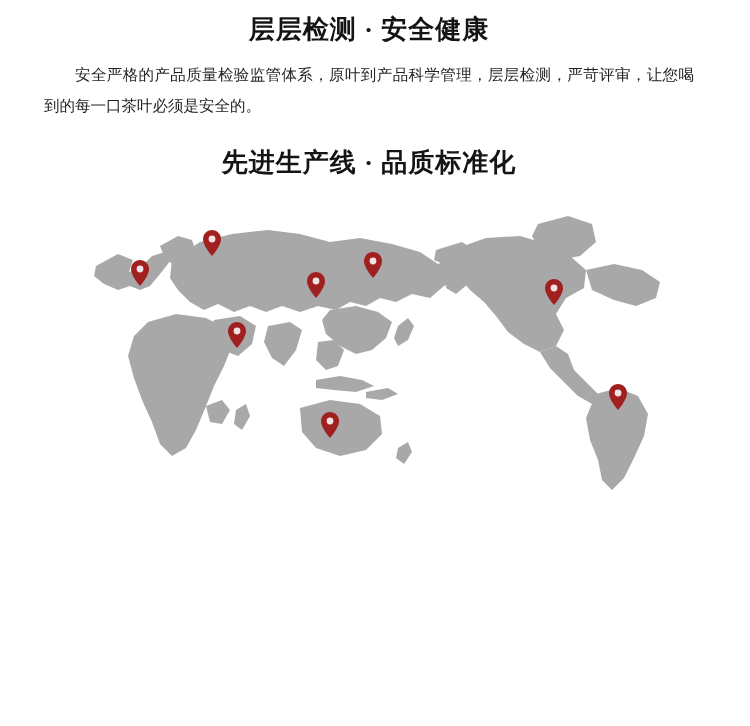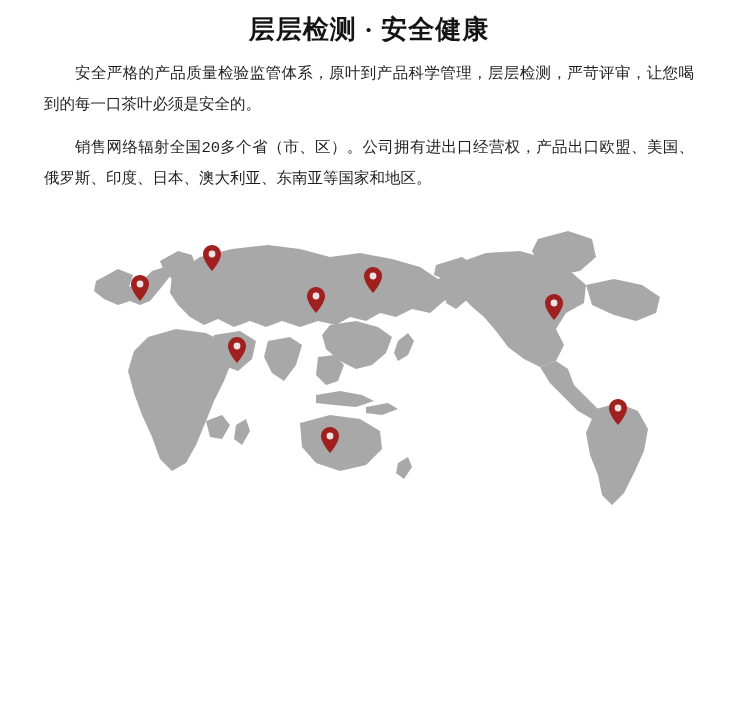--- a/index.html
+++ b/index.html
@@ -37,21 +37,21 @@
   .s2 .section-title { padding-top: 24px; }
   .s3 .section-title { padding-top: 28px; }
 
   .section-body {
     font-size: 15.5px;
     line-height: 2.0;
     color: #1f1f1f;
     text-indent: 2em;
     margin: 12px 26px 0 26px;
     text-align: justify;
-    font-family: Liberation Mono, monospace;
+    font-family: Liberation Serif, serif;
   }
 
   .map-wrap {
     position: relative;
     width: 750px;
     height: 310px;
     margin-top: 14px;
   }
   .map-wrap svg {
     display: block;
@@ -68,24 +68,24 @@
 <body>
 
 <div class="page">
 
   <div class="section s1">
     <h2 class="section-title">层层检测 · 安全健康</h2>
     <p class="section-body">安全严格的产品质量检验监管体系，原叶到产品科学管理，层层检测，严苛评审，让您喝到的每一口茶叶必须是安全的。</p>
   </div>
 
   <div class="section s2">
+    <h2 class="section-title">先进生产线 · 品质标准化</h2>
   </div>
 
   <div class="section s3">
-    <p class="section-body">销售网络辐射全国20多个省（市、区）。公司拥有进出口经营权，产品出口欧盟、美国、俄罗斯、印度、日本、澳大利亚、东南亚等国家和地区。</p>
   </div>
 
   <div class="map-wrap">
     <svg width="750" height="310" viewBox="0 0 750 310">
       <g id="land" fill="#a8a8a8">
 
         <path d="M96 72 L118 60 L133 66 L129 78 L140 74 L152 62 L165 58 L171 66 L160 80 L150 92 L140 96 L130 92 L118 96 L104 90 L94 82 Z"></path>
         <path d="M160 52 L178 42 L192 46 L196 58 L186 68 L172 70 L164 62 Z"></path>
 
         <path d="M172 66 L200 48 L232 40 L268 36 L300 40 L330 48 L360 44 L392 50 L420 58 L438 70 L452 64 L466 72 L462 86 L444 92 L430 104 L412 100 L396 108 L380 104 L366 112 L350 108 L336 116 L318 112 L300 118 L282 112 L266 118 L250 112 L234 118 L218 110 L204 116 L190 108 L178 96 L170 84 Z"></path>

